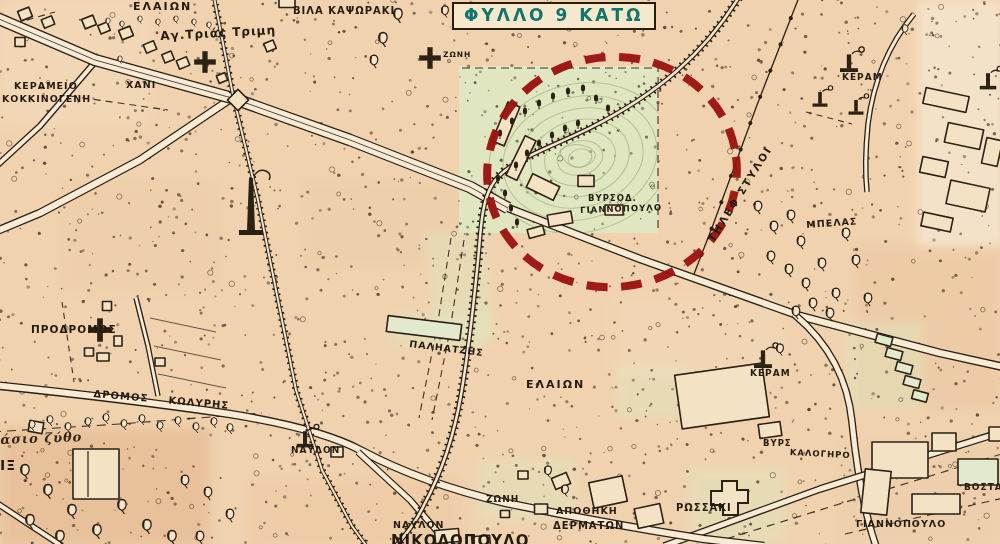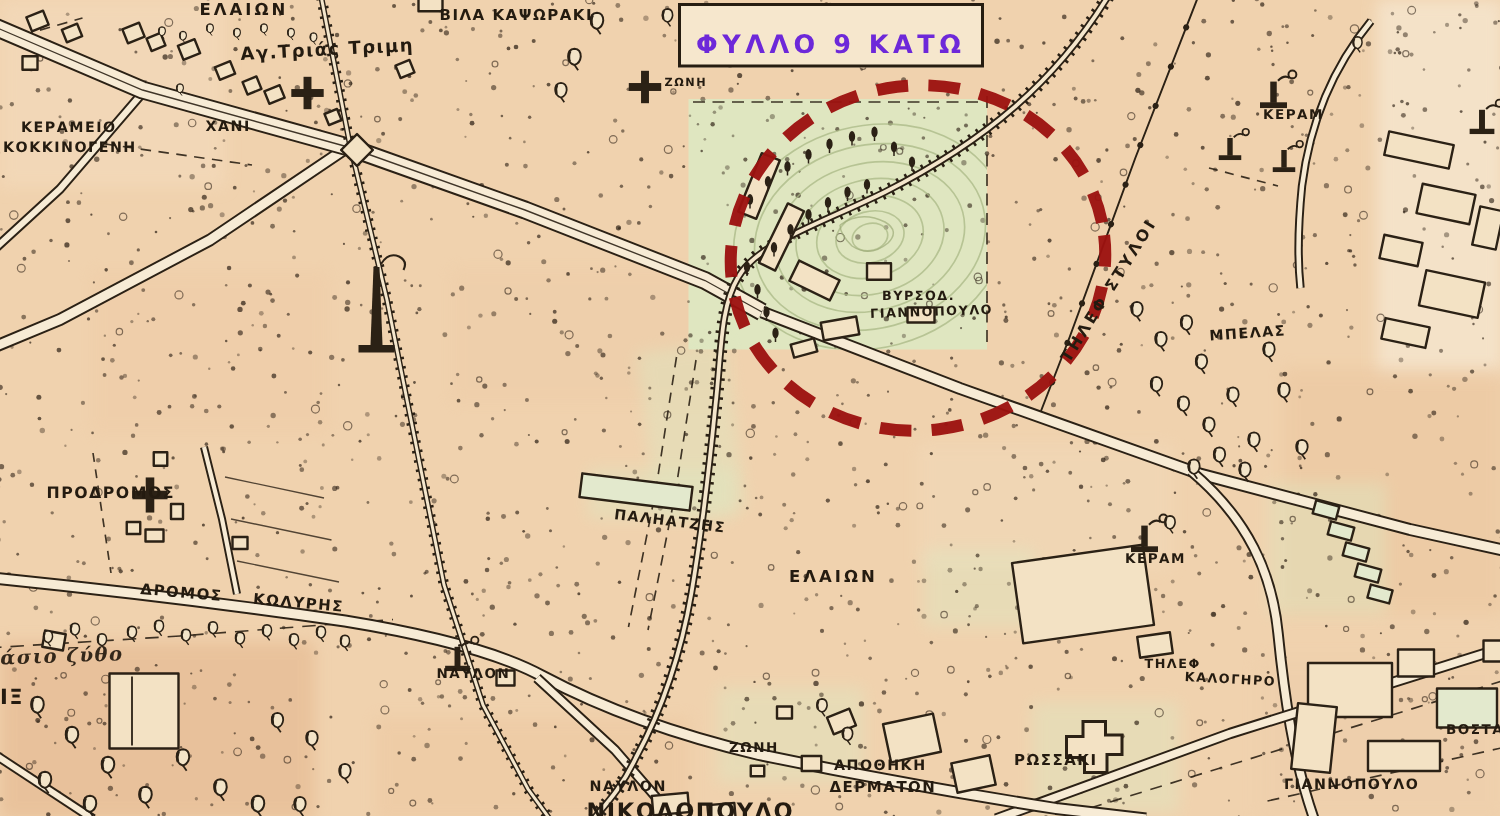--- a/index.html
+++ b/index.html
@@ -3,22 +3,22 @@
 <meta charset="utf-8">
 <style>
   html,body{margin:0;padding:0;background:#6b6259;}
   .map{position:relative;width:1000px;height:544px;overflow:hidden;
        background:#f0d2ae;font-family:"DejaVu Sans",sans-serif;}
   .map svg{position:absolute;left:0;top:0;}
   .lbl{position:absolute;font-weight:bold;color:#241b10;white-space:nowrap;
        line-height:1;transform-origin:0 0;letter-spacing:1px;z-index:5;}
   .cursive{font-family:"DejaVu Serif",serif;font-style:italic;font-weight:600;color:#33271a;}
   .sheet-title{position:absolute;left:452px;top:2px;z-index:6;
-       border:2.5px solid #261d11;background:#f6e7cd;padding:16px 10px 3px;
-       font-size:17px;font-weight:bold;letter-spacing:3px;color:#6d28d9;white-space:nowrap;}
+       border:2.5px solid #261d11;background:#f6e7cd;padding:1px 10px 3px;
+       font-size:17px;font-weight:bold;letter-spacing:3px;color:#0f766e;white-space:nowrap;}
 </style>
 </head>
 <body>
 
 <div class="map">
   <svg id="map-svg" width="1000" height="544" viewBox="0 0 1000 544">
       <defs>
         <filter id="bl" x="-60%" y="-60%" width="220%" height="220%">
           <feGaussianBlur stdDeviation="5"></feGaussianBlur>
         </filter>
@@ -1889,21 +1889,21 @@
     </svg>
 
   <div class="sheet-title">
     <span>ΦΥΛΛΟ 9 ΚΑΤΩ</span>
   </div>
 
   <div class="lbl" style="left:133px;top:1px;font-size:11px;letter-spacing:2px">ΕΛΑΙΩΝ</div>
   <div class="lbl" style="left:160px;top:30px;font-size:12px;transform:rotate(-3deg)">Αγ.Τριάς Τριμη</div>
   <div class="lbl" style="left:14px;top:81px;font-size:9.5px">ΚΕΡΑΜΕΙΟ</div>
   <div class="lbl" style="left:2px;top:94px;font-size:9.5px">ΚΟΚΚΙΝΟΓΕΝΗ</div>
-  <div class="lbl" style="left:137px;top:80px;font-size:9.5px">ΧΑΝΙ</div>
+  <div class="lbl" style="left:126px;top:80px;font-size:9.5px">ΧΑΝΙ</div>
   <div class="lbl" style="left:293px;top:6px;font-size:10px">ΒΙΛΑ ΚΑΨΩΡΑΚΙ</div>
   <div class="lbl" style="left:443px;top:51px;font-size:7.5px">ΖΩΝΗ</div>
   <div class="lbl" style="left:842px;top:73px;font-size:9px">ΚΕΡΑΜ</div>
   <div class="lbl" style="left:588px;top:194px;font-size:8.5px">ΒΥΡΣΟΔ.</div>
   <div class="lbl" style="left:580px;top:206px;font-size:8.5px;transform:rotate(-2deg)">ΓΙΑΝΝΟΠΟΥΛΟ</div>
   <div class="lbl" style="left:706px;top:238px;font-size:10.5px;letter-spacing:2px;transform:rotate(-58deg)">ΤΗΛΕΦ ΣΤΥΛΟΙ</div>
   <div class="lbl" style="left:806px;top:220px;font-size:9.5px;transform:rotate(-4deg)">ΜΠΕΛΑΣ</div>
   <div class="lbl" style="left:31px;top:324px;font-size:10.5px">ΠΡΟΔΡΟΜΟΣ</div>
   <div class="lbl" style="left:94px;top:389px;font-size:10px;word-spacing:16px;transform:rotate(5deg)">ΔΡΟΜΟΣ ΚΩΛΥΡΗΣ</div>
   <div class="lbl" style="left:410px;top:339px;font-size:9.5px;transform:rotate(7deg)">ΠΑΛΗΑΤΖΗΣ</div>
@@ -1911,17 +1911,17 @@
   <div class="lbl" style="left:750px;top:369px;font-size:9px">ΚΕΡΑΜ</div>
   <div class="lbl cursive" style="left:0px;top:433px;font-size:13px;transform:rotate(-2deg)">άσιο ζύθο</div>
   <div class="lbl" style="left:0px;top:458px;font-size:14px">ΙΞ</div>
   <div class="lbl" style="left:291px;top:446px;font-size:9px">ΝΑΥΛΟΝ</div>
   <div class="lbl" style="left:486px;top:495px;font-size:9px">ΖΩΝΗ</div>
   <div class="lbl" style="left:556px;top:506px;font-size:9.5px">ΑΠΟΘΗΚΗ</div>
   <div class="lbl" style="left:553px;top:521px;font-size:10px">ΔΕΡΜΑΤΩΝ</div>
   <div class="lbl" style="left:393px;top:520px;font-size:9.5px">ΝΑΥΛΟΝ</div>
   <div class="lbl" style="left:391px;top:534px;font-size:15px">ΝΙΚΟΛΟΠΟΥΛΟ</div>
   <div class="lbl" style="left:676px;top:503px;font-size:10px">ΡΩΣΣΑΚΙ</div>
-  <div class="lbl" style="left:763px;top:439px;font-size:8.5px">ΤΗΛΕΦ</div>
+  <div class="lbl" style="left:763px;top:439px;font-size:8.5px">ΒΥΡΣ</div>
   <div class="lbl" style="left:790px;top:448px;font-size:8.5px;transform:rotate(3deg)">ΚΑΛΟΓΗΡΟ</div>
   <div class="lbl" style="left:856px;top:519px;font-size:9.5px">ΓΙΑΝΝΟΠΟΥΛΟ</div>
   <div class="lbl" style="left:964px;top:483px;font-size:9px">ΒΟΣΤΑΝ</div>
 </div>
 
 </body></html>

